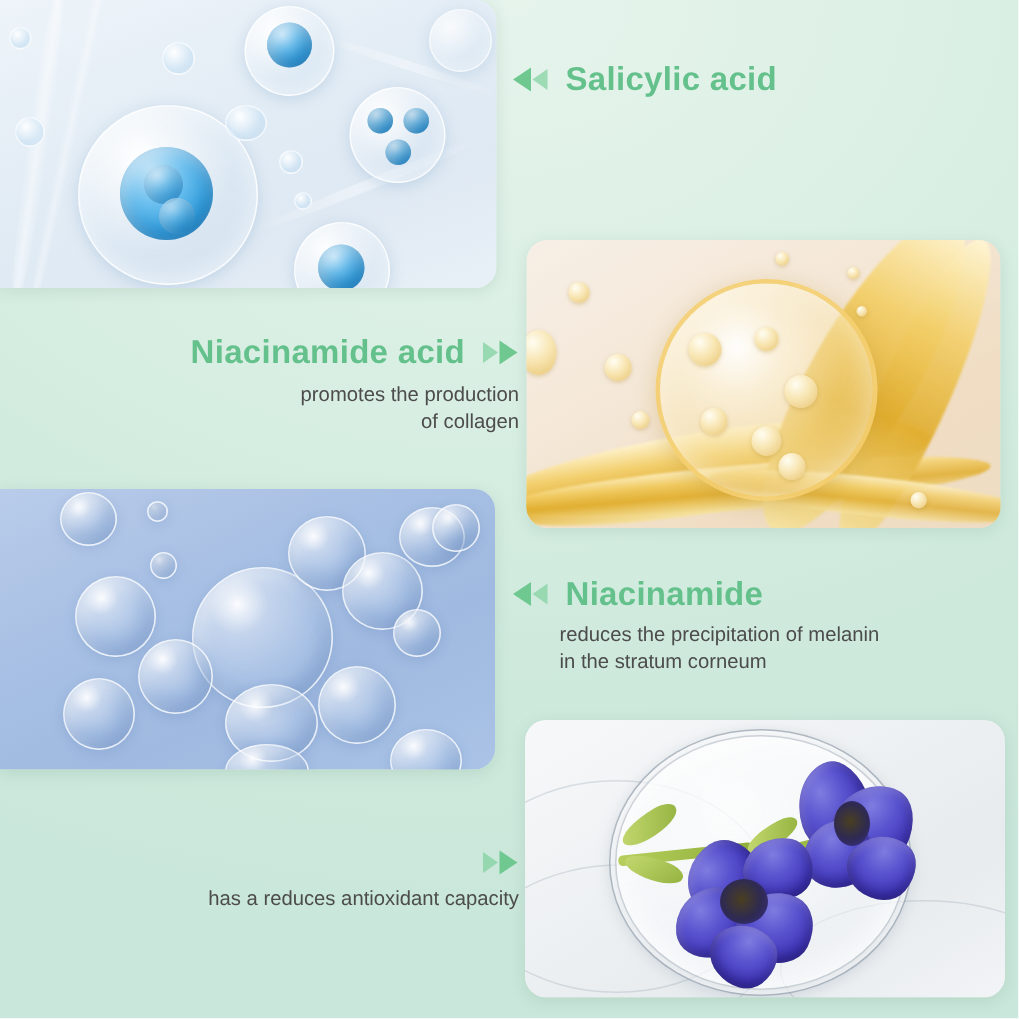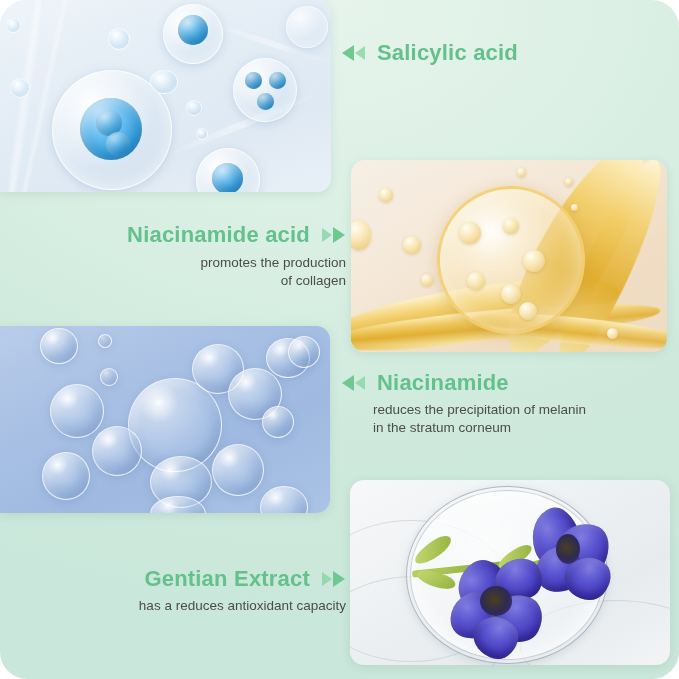--- a/index.html
+++ b/index.html
@@ -12,21 +12,20 @@
     font-family: "Liberation Sans", sans-serif;
   }
 
   #poster {
     position: relative;
     width: 679px;
     height: 679px;
     overflow: hidden;
     background:
       radial-gradient(120% 90% at 50% 0%, #e6f4ec 0%, #dcf0e5 35%, #cfeadd 70%, #c9e7da 100%);
-    border-radius: 27px;
   }
 
   
   .panel {
     position: absolute;
     overflow: hidden;
     border-radius: 14px;
     box-shadow: 0 2px 10px rgba(60,110,85,0.13);
   }
   .panel.bleed-left {
@@ -186,21 +185,21 @@
   }
 
   
   .b1 { left: 373px; top: 40px; width: 290px; }
   .b1 .head-row { margin-left: -32px; }
   .b1 .desc { margin-top: 7px; }
 
   .b2 { left: 56px; top: 222px; width: 290px; text-align: right; }
   .b2 .desc { margin-top: 7px; }
 
-  .b3 { left: 373px; top: 370px; width: 290px; }
+  .b3 { left: 373px; top: 383px; width: 290px; }
   .b3 .head-row { margin-left: -32px; }
   .b3 .desc { margin-top: 6px; }
 
   .b4 { left: 46px; top: 566px; width: 300px; text-align: right; }
   .b4 .desc { margin-top: 6px; }
 </style>
 </head>
 <body>
 
 <div id="poster">
@@ -346,21 +345,20 @@
         <polygon points="24,2 24,16 14,9" fill="#8fd6aa" opacity="0.85"></polygon>
       </svg>
       <div class="heading">Niacinamide</div>
     </div>
     <div class="desc">reduces the precipitation of melanin
 in the stratum corneum</div>
   </div>
 
   <div class="block b4">
     <div class="head-row rtl">
-      <div class="heading">Gentian Extract</div>
       <svg class="arrow-r" viewBox="0 0 26 18">
         <polygon points="2,2 2,16 12,9" fill="#8fd6aa" opacity="0.9"></polygon>
         <polygon points="13,1 13,17 25,9" fill="#6ec890"></polygon>
       </svg>
     </div>
     <div class="desc">has a reduces antioxidant capacity</div>
   </div>
 
 </div>
 

